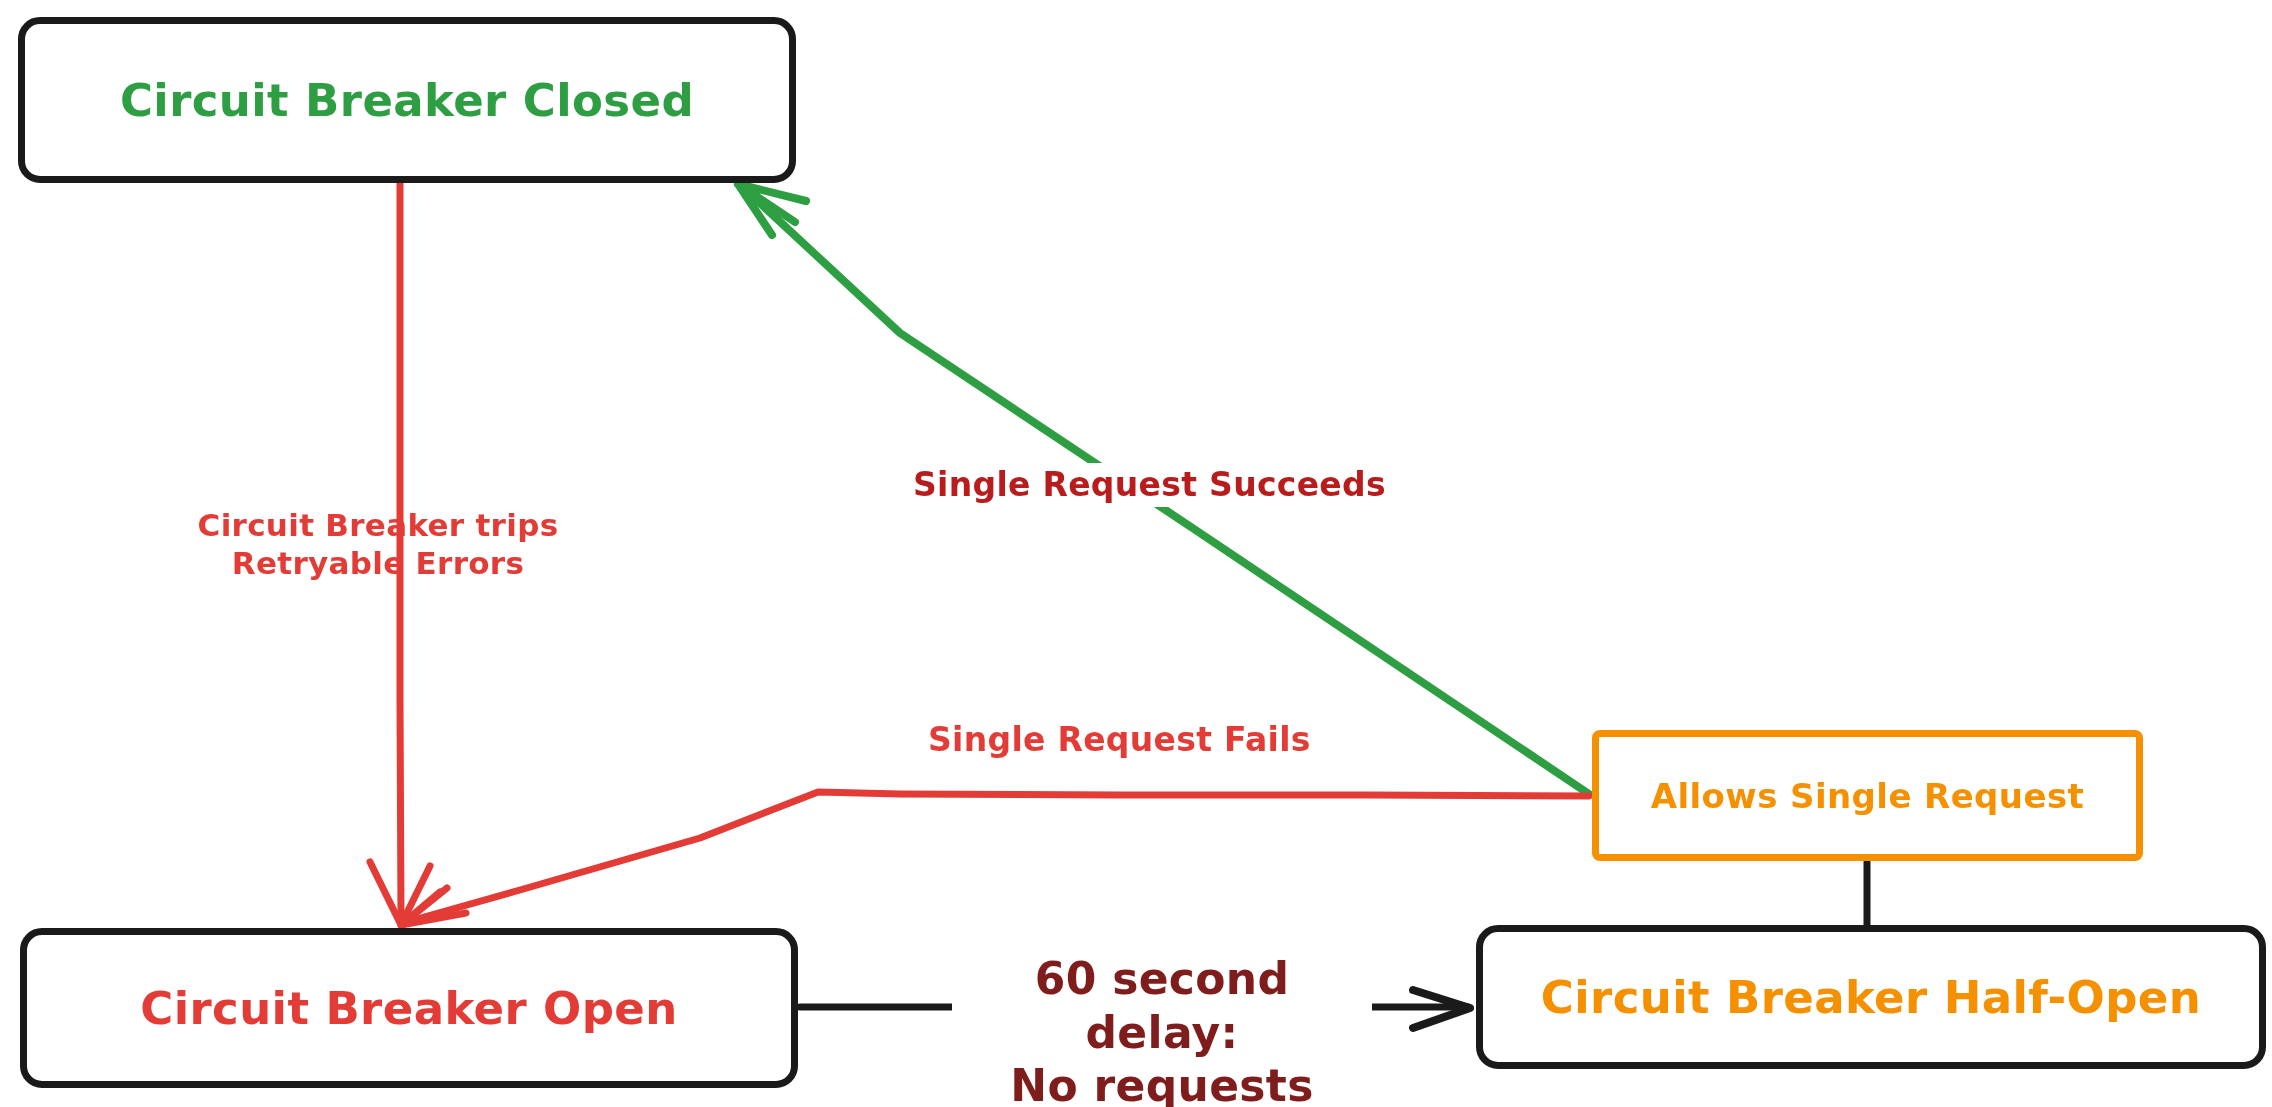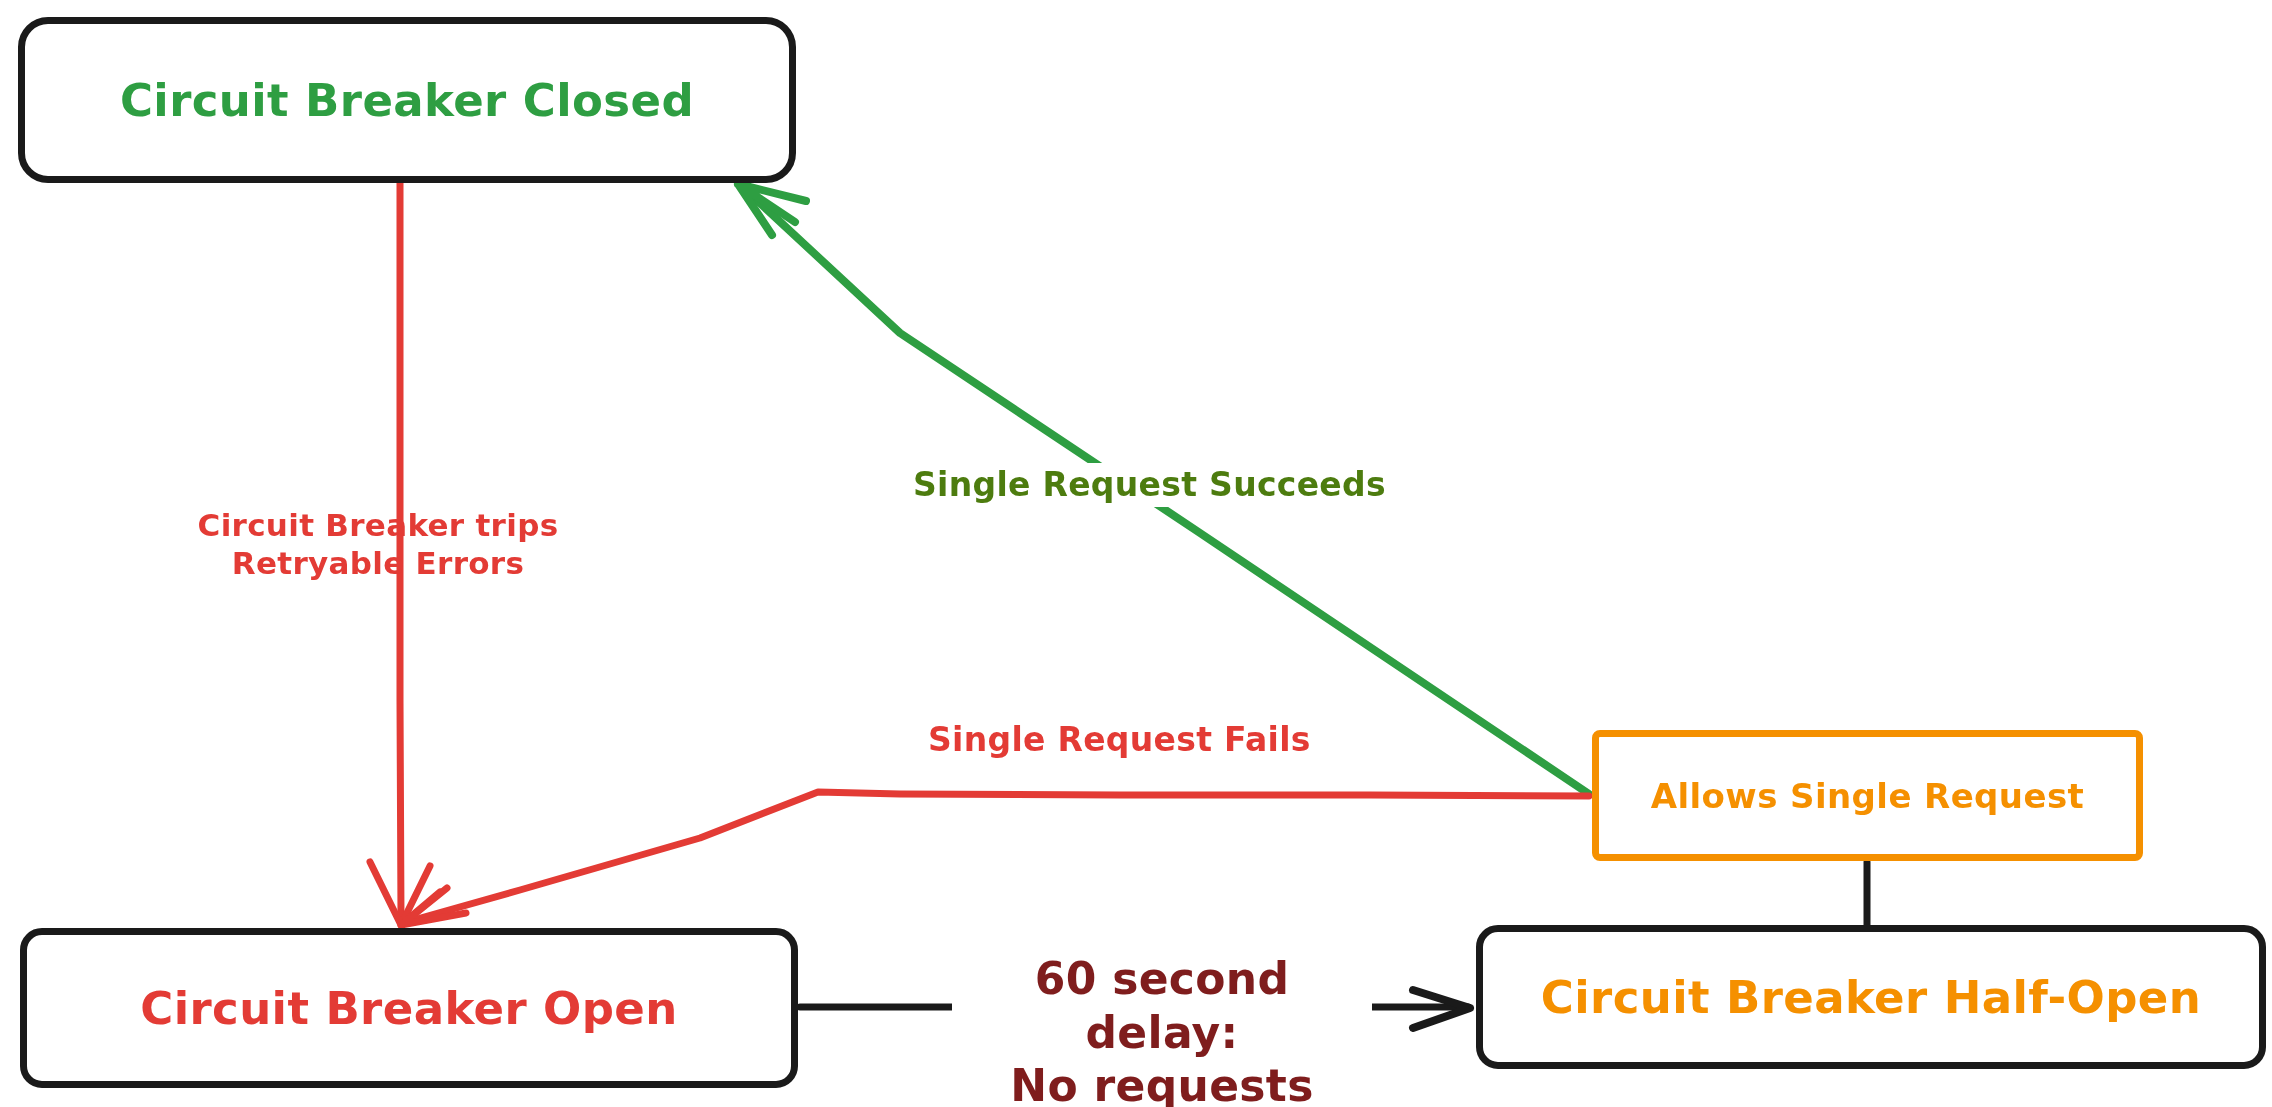--- a/index.html
+++ b/index.html
@@ -9,21 +9,21 @@
 
   
   .node{position:absolute;box-sizing:border-box;background:#ffffff;
         border-style:solid;border-radius:22px;
         display:flex;align-items:center;justify-content:center;}
   .node .node-label{
         font-family:"DejaVu Sans","Liberation Sans",sans-serif;
         font-weight:600;letter-spacing:.4px;white-space:nowrap;}
 
   #node-closed{left:18px;top:17px;width:778px;height:166px;
-        border-width:7px;border-color:#1a1a1a;border-radius:30px;}
+        border-width:7px;border-color:#1a1a1a;}
   #node-closed .node-label{font-size:45px;color:#2e9e42;}
 
   #node-open{left:20px;top:928px;width:778px;height:160px;
         border-width:7px;border-color:#1a1a1a;}
   #node-open .node-label{font-size:45px;color:#e33b35;}
 
   #node-half-open{left:1476px;top:925px;width:790px;height:144px;
         border-width:7px;border-color:#1a1a1a;text-align:center;}
   #node-half-open .node-label{font-size:45px;color:#f59000;}
 
@@ -33,21 +33,21 @@
 
   
   .edge-label{position:absolute;
         font-family:"DejaVu Sans","Liberation Sans",sans-serif;
         font-weight:600;letter-spacing:.3px;line-height:1.22;
         background:#ffffff;padding:2px 8px;white-space:nowrap;}
 
   #label-trips{left:178px;top:487px;width:400px;text-align:center;
         font-size:31px;color:#e33b35;background:transparent;padding:0;
         white-space:normal;margin-top:20px;}
-  #label-succeeds{left:905px;top:463px;font-size:33px;color:#4d7c0f;}
+  #label-succeeds{left:905px;top:463px;font-size:33px;color:#b91c1c;}
   #label-fails{left:920px;top:718px;font-size:33px;color:#e33b35;}
   #label-delay{left:952px;top:952px;width:420px;text-align:center;
         font-size:44px;color:#7f1d1d;white-space:normal;padding:0;}
 
   svg.edges{position:absolute;left:0;top:0;width:2272px;height:1107px;
         overflow:visible;pointer-events:none;}
 </style>
 </head>
 <body>
 

